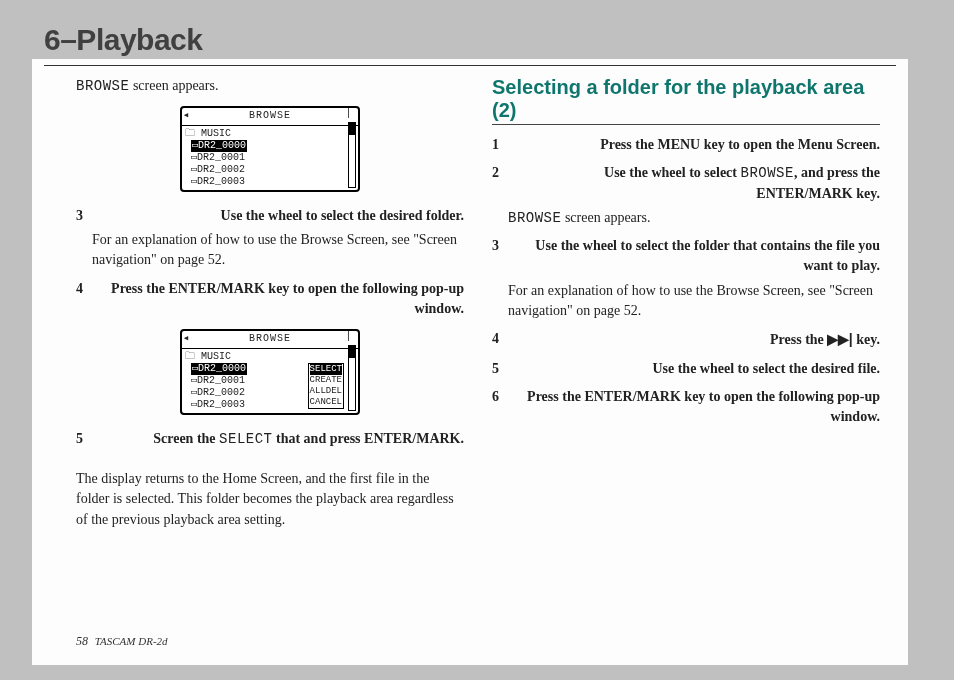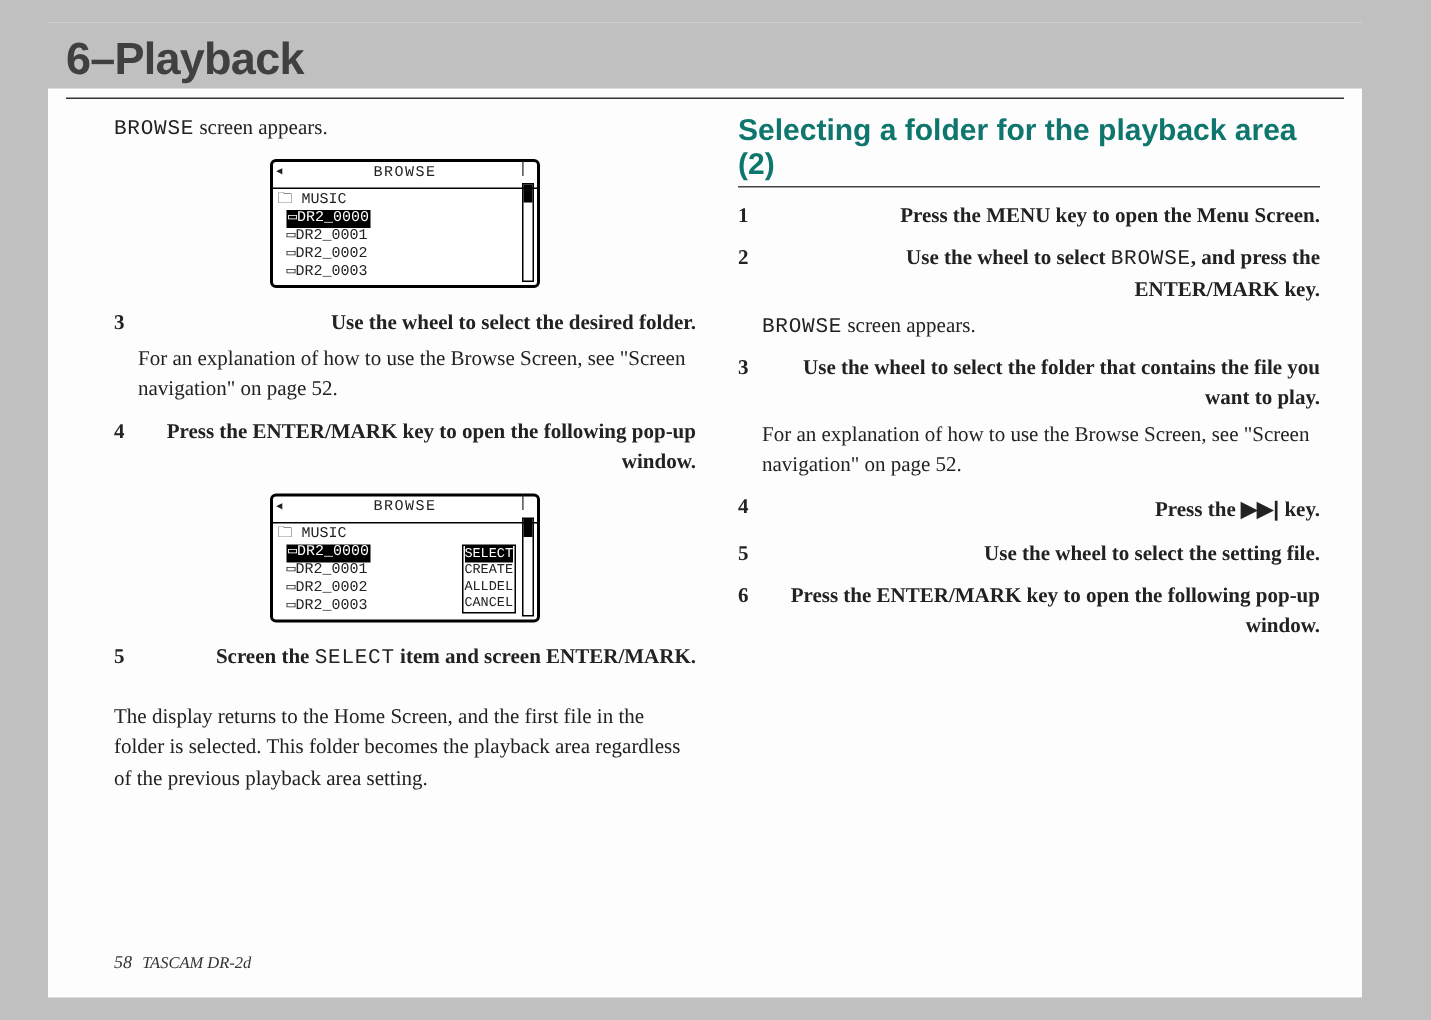--- a/index.html
+++ b/index.html
@@ -249,21 +249,21 @@
           </div>
           <div class="scrollbar">
               <div class="thumb"></div>
             </div>
         </div>
       </div>
 
       <div class="step">
         <div class="step-num">5</div>
         <div class="step-body bold">
-          <span>Screen the </span><span class="lcd-font" style="font-weight:normal">SELECT</span><span> item and screen </span><span class="key">ENTER/MARK</span><span>.</span>
+          <span>Screen the </span><span class="lcd-font" style="font-weight:normal">SELECT</span><span> that and press </span><span class="key">ENTER/MARK</span><span>.</span>
         </div>
       </div>
 
       <div class="indent" style="margin-left:0; margin-top:20px">The display returns to the Home Screen, and the first file in the folder is selected. This folder becomes the playback area regardless of the previous playback area setting.</div>
     </div>
 
     <div class="col">
       <div class="subheading">Selecting a folder for the playback area (2)</div>
 
 
@@ -292,21 +292,21 @@
 
       <div class="step">
         <div class="step-num">4</div>
         <div class="step-body bold">
           <span>Press the </span><span class="ff-icon">▶▶|</span><span> key.</span>
         </div>
       </div>
 
       <div class="step">
         <div class="step-num">5</div>
-        <div class="step-body bold">Use the wheel to select the setting file.</div>
+        <div class="step-body bold">Use the wheel to select the desired file.</div>
       </div>
 
       <div class="step">
         <div class="step-num">6</div>
         <div class="step-body bold">
           <span>Press the </span><span class="key">ENTER/MARK</span><span> key to open the following pop-up window.</span>
         </div>
       </div>
 
     </div>

